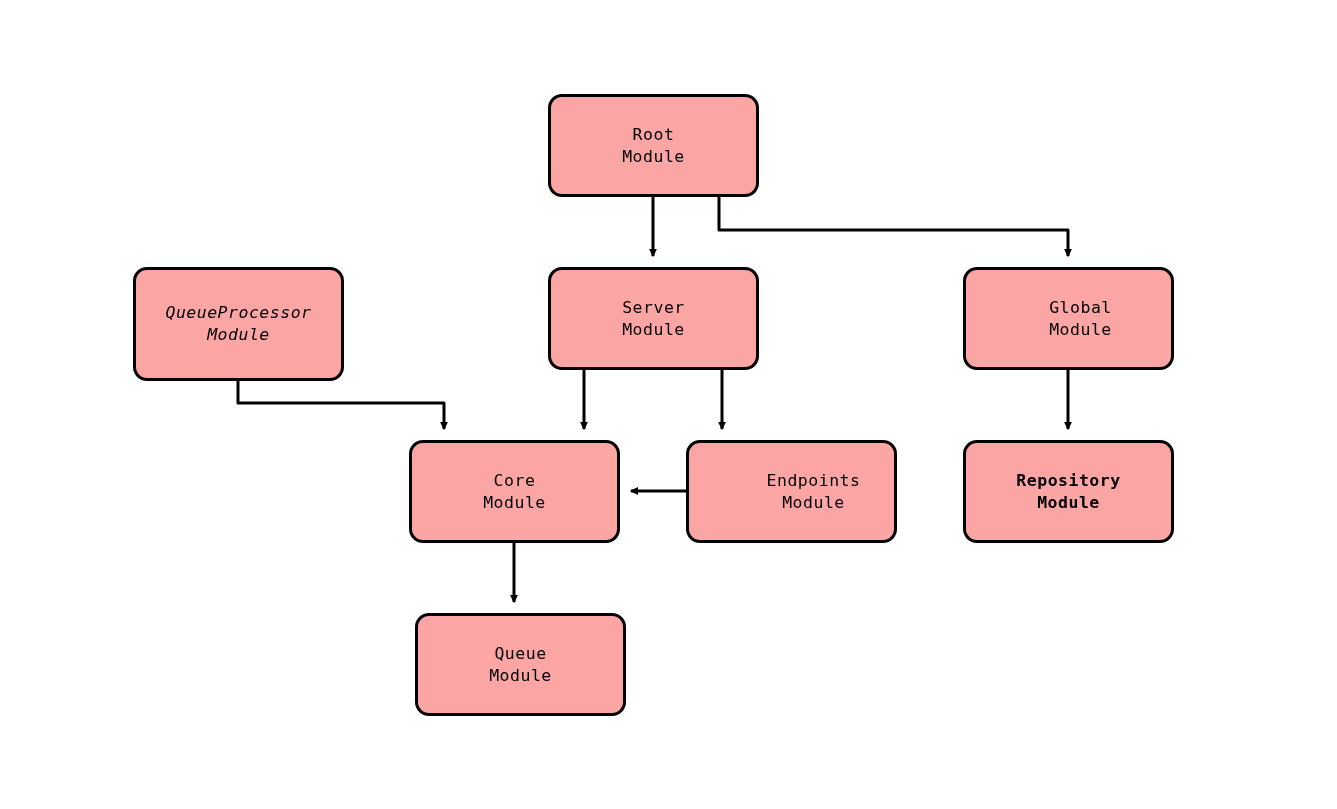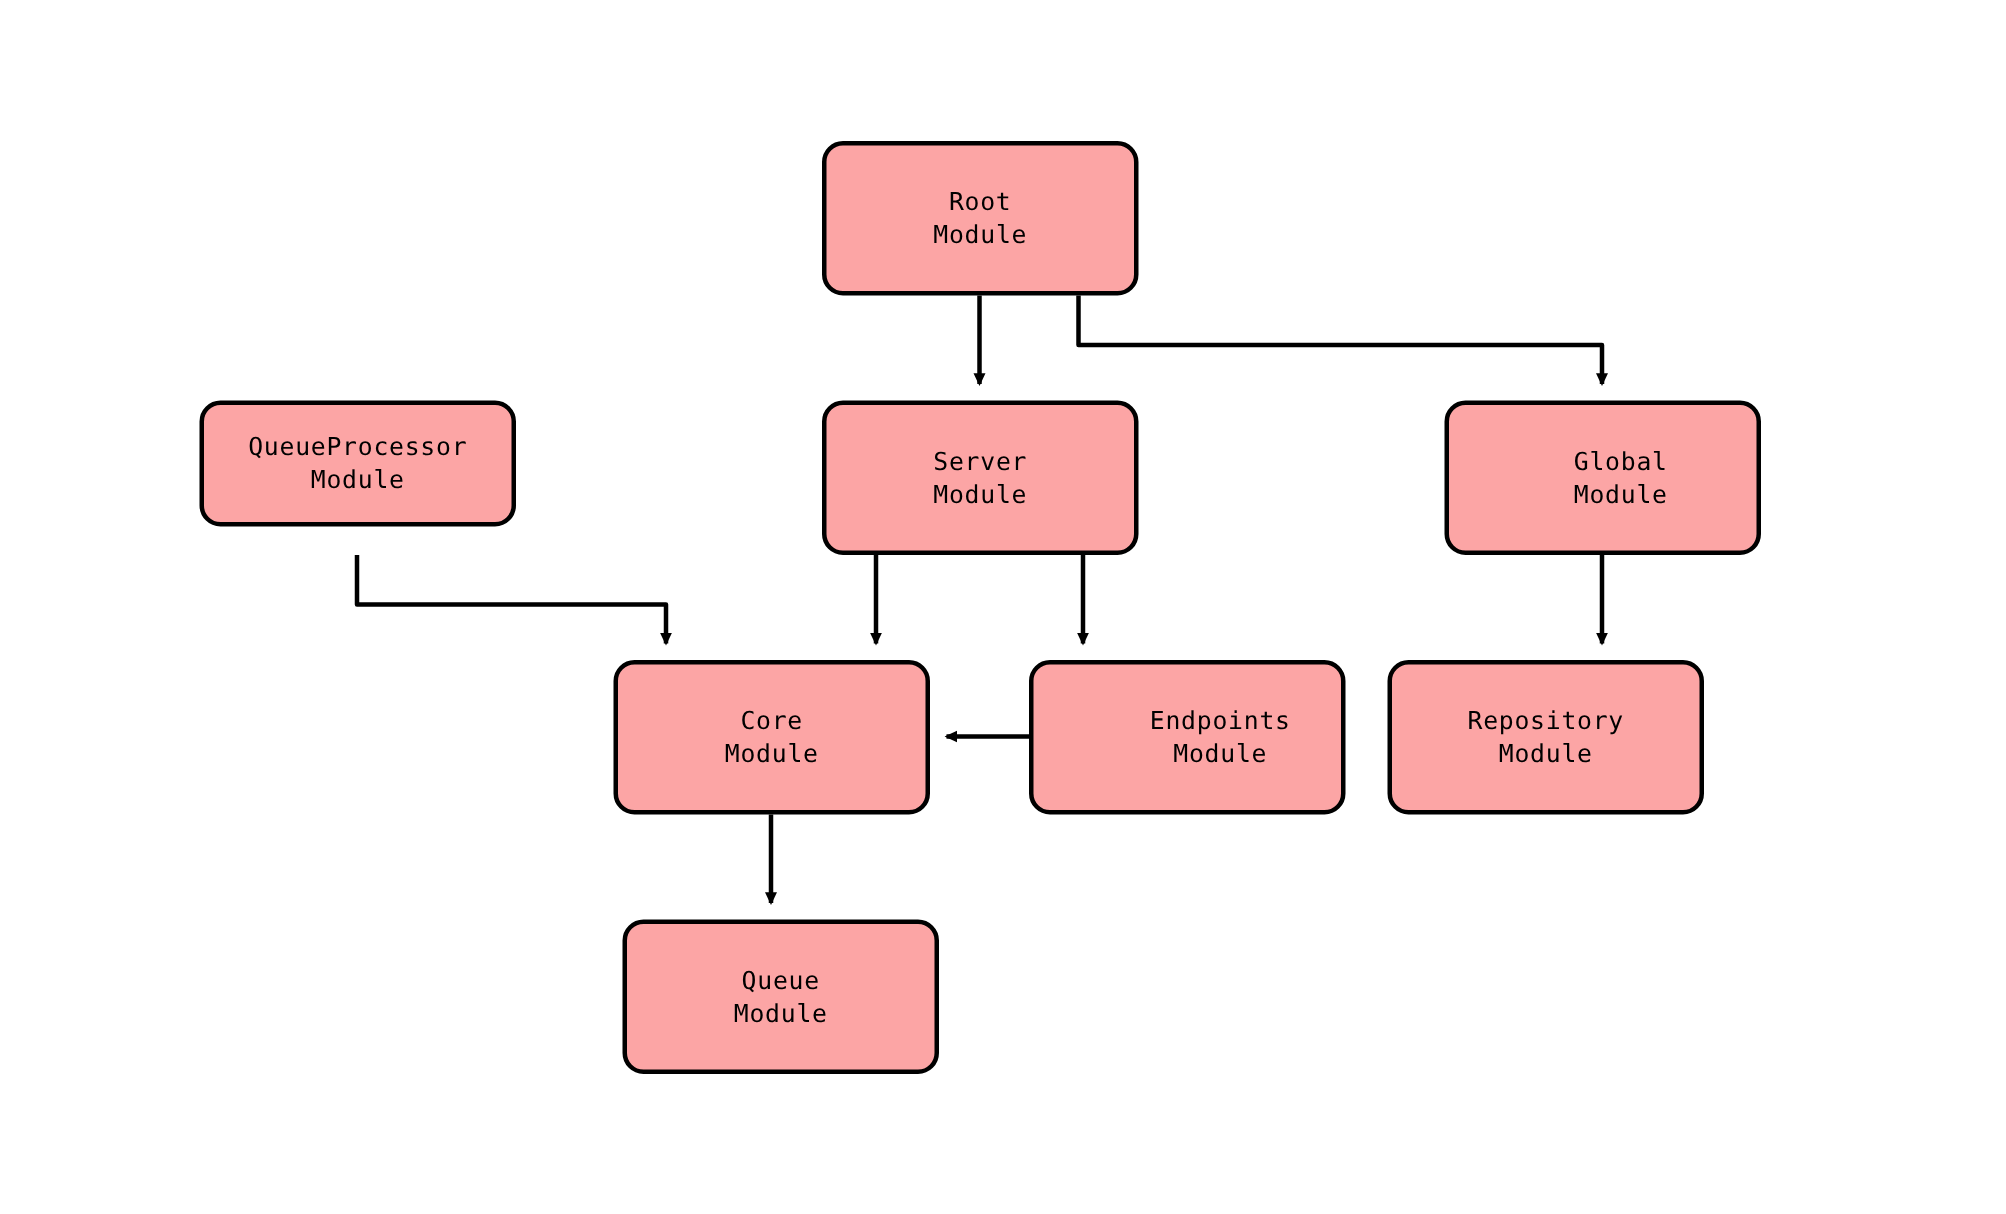--- a/index.html
+++ b/index.html
@@ -90,21 +90,21 @@
     <g>
       <path d="M 514 543 L 514 602" stroke="#000000" stroke-width="3" fill="none" marker-end="url(#arrowhead)"></path>
     </g>
   </svg>
 
   <div class="node" style="left:548px; top:94px; width:211px; height:103px;">
     <span class="node-label">Root
 Module</span>
   </div>
 
-  <div class="node" style="left:133px; top:267px; width:211px; height:84px;">
+  <div class="node" style="left:133px; top:267px; width:211px; height:114px;font-style:italic;">
     <span class="node-label">QueueProcessor
 Module</span>
   </div>
 
   <div class="node" style="left:548px; top:267px; width:211px; height:103px;">
     <span class="node-label">Server
 Module</span>
   </div>
 
   <div class="node" style="left:963px; top:267px; width:211px; height:103px;padding-left:24px;">
@@ -115,21 +115,21 @@
   <div class="node" style="left:409px; top:440px; width:211px; height:103px;">
     <span class="node-label">Core
 Module</span>
   </div>
 
   <div class="node" style="left:686px; top:440px; width:211px; height:103px;padding-left:44px;">
     <span class="node-label">Endpoints
 Module</span>
   </div>
 
-  <div class="node" style="left:925px; top:440px; width:211px; height:103px;">
+  <div class="node" style="left:963px; top:440px; width:211px; height:103px;font-weight:bold;">
     <span class="node-label">Repository
 Module</span>
   </div>
 
   <div class="node" style="left:415px; top:613px; width:211px; height:103px;">
     <span class="node-label">Queue
 Module</span>
   </div>
 
 </div>

